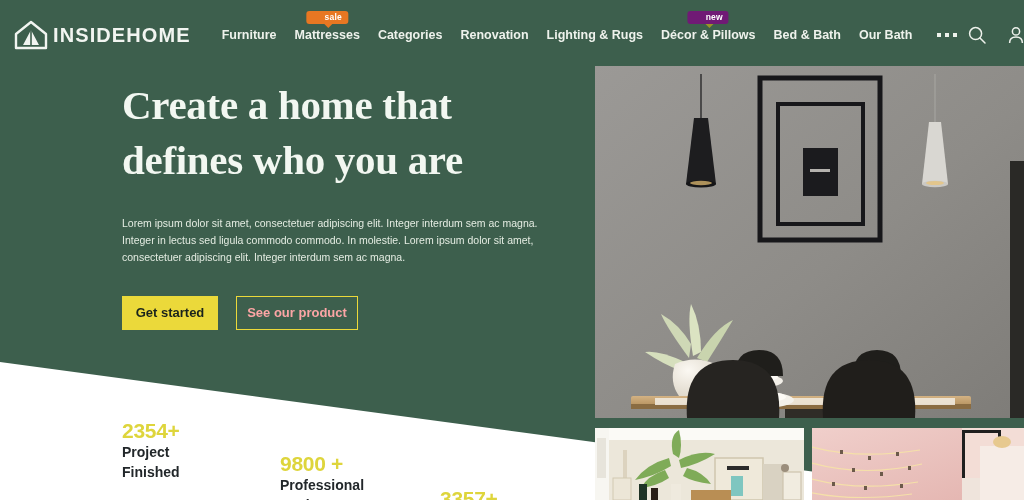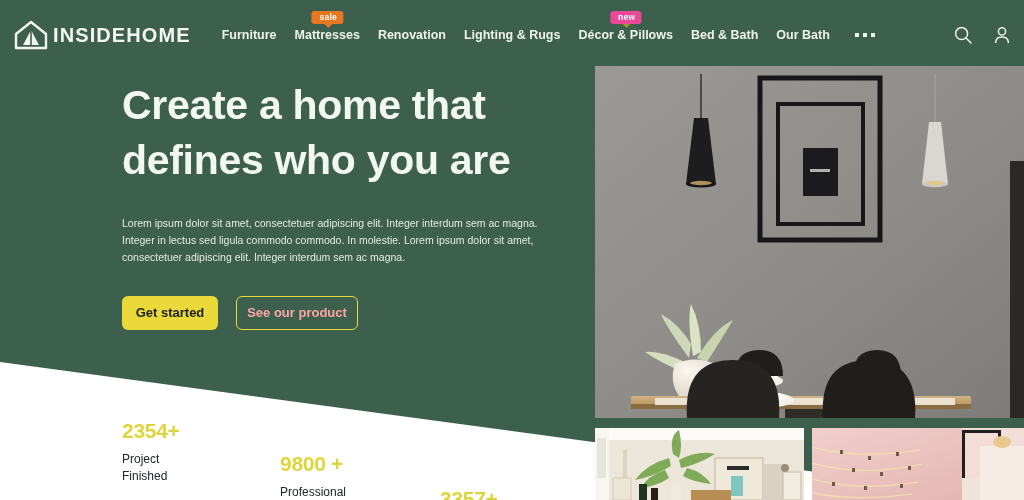--- a/index.html
+++ b/index.html
@@ -32,76 +32,76 @@
     letter-spacing:1.1px; line-height:1;
   }
   .nav { display:flex; align-items:center; margin-left:22px; gap:0px; }
   .nav-item {
     position:relative; color:#eef2ec; font-size:12.5px; font-weight:bold;
     padding:6px 9px; white-space:nowrap; cursor:pointer;
   }
   .badge {
     position:absolute; top:-11px; left:50%; transform:translateX(-50%);
     font-size:8.5px; font-weight:bold; color:#ffffff;
-    padding:2px 6px 2px 8px; border-radius:3px; line-height:1.05;
+    padding:2px 6px 2px 18px; border-radius:3px; line-height:1.05;
     letter-spacing:.2px;
   }
   .badge::after {
     content:""; position:absolute; left:50%; margin-left:-3px; bottom:-4px;
     border-left:4px solid transparent; border-right:4px solid transparent;
     border-top:4px solid currentColor;
   }
   .badge.sale { background:#e87722; color:#e87722; }
   .badge.sale span { color:#ffffff; }
-  .badge.new  { background:#ec4899; color:#9a9528; }
+  .badge.new  { background:#701a75; color:#9a9528; }
   .badge.new span { color:#ffffff; }
   .nav-dots { display:flex; gap:4px; padding:6px 10px; margin-left:6px; cursor:pointer; }
   .nav-dots i { width:4px; height:4px; background:#eef2ec; display:block; }
 
   .header-icons {
     margin-left:auto; margin-right:12px;
     display:flex; align-items:center; gap:19px;
   }
   .hicon { width:20px; height:20px; cursor:pointer; display:block; }
 
   
   .hero-left { position:absolute; left:0; top:70px; width:600px; z-index:6; }
   .hero-title {
     margin:8px 0 0 122px; width:460px;
     color:#f2f7f1; font-size:41px; font-weight:bold;
-    line-height:1.35; letter-spacing:-.3px;
+    line-height:1.35; letter-spacing:-.3px;font-family:Liberation Serif, serif;
   }
   .hero-para {
     margin:26px 0 3px 122px; width:418px;
     color:#e4ece2; font-size:10.5px; line-height:1.62;
   }
   .hero-btns { margin:30px 0 0 122px; display:flex; gap:18px; }
   .btn {
     font-size:13px; font-weight:bold; cursor:pointer;
-    display:inline-flex; align-items:center; justify-content:center;border-radius:6px;
+    display:inline-flex; align-items:center; justify-content:center;
   }
   .btn-primary {
     background:#ebd93a; color:#19231c; width:96px; height:34px;
     border:none;
   }
   .btn-ghost {
     background:transparent; color:#fca5a5; width:122px; height:34px;
     border:1.5px solid #ebd93a;
   }
 
   
   .stats { position:absolute; left:0; top:0; width:600px; height:500px; z-index:8; }
   .stat { position:absolute; }
   .stat-num {
     color:#ded53c; font-size:21px; font-weight:bold; line-height:1.1;
     letter-spacing:-.3px;
     margin-top:25px;
   }
   .stat-label {
-    margin-top:9px; color:#22272a; font-size:12px; font-weight:normal;
+    color:#22272a; font-size:14px; font-weight:bold;
     line-height:1.45; white-space:pre-line;
   }
   .stat-1 { left:122px; top:394px; }
   .stat-2 { left:280px; top:427px; }
   .stat-3 { left:440px; top:462px; }
 
   
   .hero-img {
     position:absolute; left:595px; top:66px; width:429px; height:352px;
     z-index:5; overflow:hidden; background:#8c8a86;
@@ -278,20 +278,23 @@
         <span>Furniture</span>
       </div>
 
       <div class="nav-item">
         <span class="badge sale">
           <span>sale</span>
         </span>
         <span>Mattresses</span>
       </div>
 
+      <div class="nav-item">
+        <span>Categories</span>
+      </div>
 
       <div class="nav-item">
         <span>Renovation</span>
       </div>
 
       <div class="nav-item">
         <span>Lighting &amp; Rugs</span>
       </div>
 
       <div class="nav-item">

